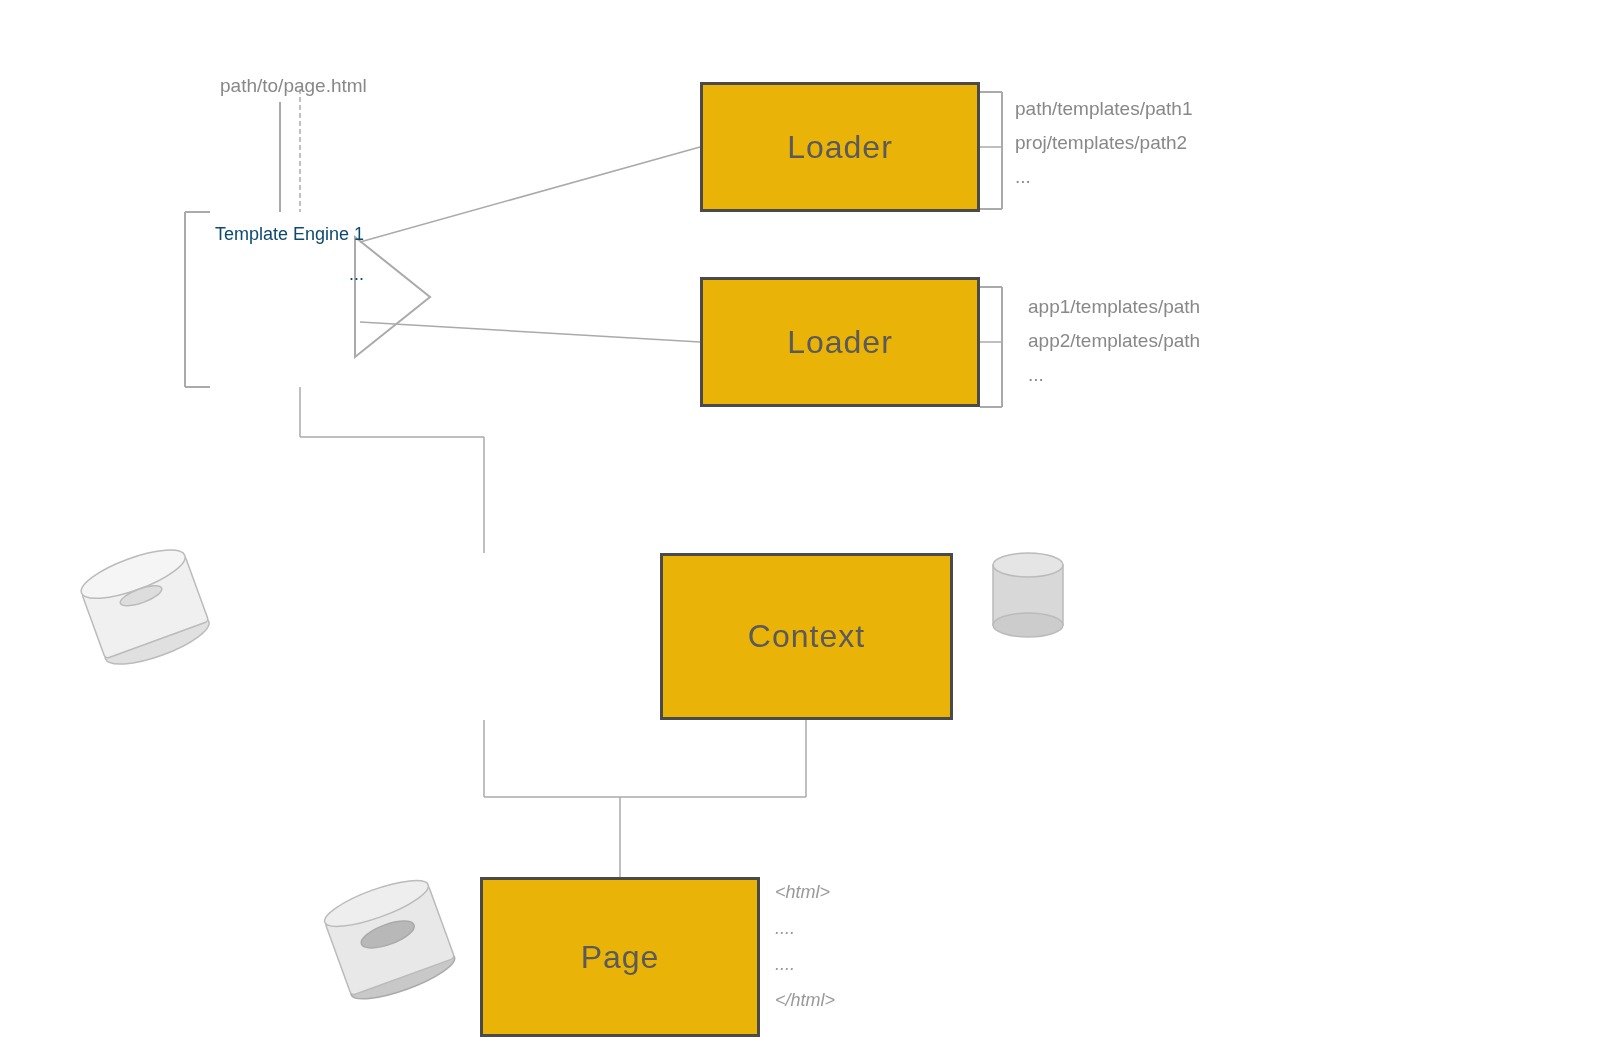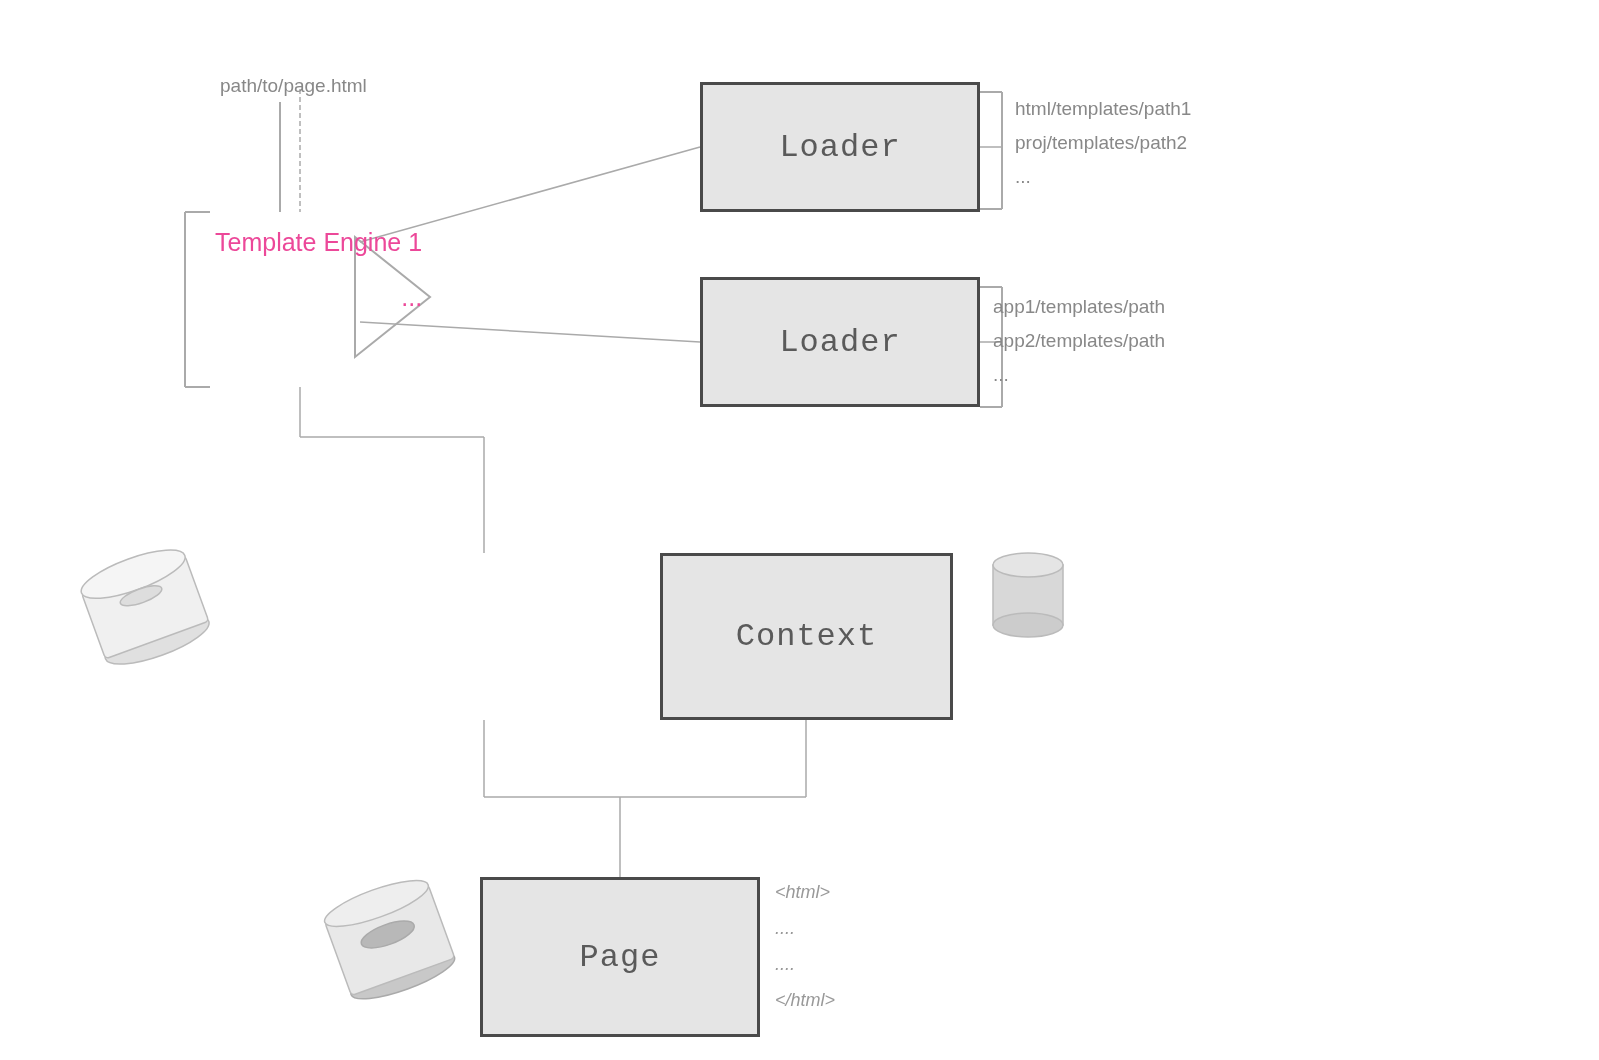--- a/index.html
+++ b/index.html
@@ -16,25 +16,24 @@
       position: relative;
       width: 1269px;
       height: 1060px;
       margin-top: 37px;
     }
 
     
     .box {
       position: absolute;
       border: 3px solid #4a4a4a;
-      background: #e5e5e5;
+      background: #eab308;
       display: flex;
       align-items: center;
       justify-content: center;
-      font-family: Liberation Mono, monospace;
     }
 
     .box-label {
       font-size: 32px;
       color: #5a5a5a;
       font-weight: 300;
       letter-spacing: 1px;
     }
 
     
@@ -151,40 +150,40 @@
     <line x1="484" y1="760" x2="806" y2="760" stroke="#aaa" stroke-width="1.5"></line>
 
     <line x1="620" y1="760" x2="620" y2="840" stroke="#aaa" stroke-width="1.5"></line>
 
   </svg>
 
   <div class="path-text" style="left: 220px; top: 32px;">
     <span>path/to/page.html</span>
   </div>
 
-  <div style="position:absolute; left:215px; top:178px; font-size:25px; color:#ec4899; font-weight:300; line-height:2.2;text-align:right;">
+  <div style="position:absolute; left:215px; top:178px; font-size:18px; color:#0c4a6e; font-weight:300; line-height:2.2;text-align:right;">
     <div>Template Engine 1</div>
     <div>...</div>
   </div>
 
   <div class="box" id="loader1">
     <span class="box-label">Loader</span>
   </div>
 
   <div class="box" id="loader2">
     <span class="box-label">Loader</span>
   </div>
 
   <div class="path-text" style="left:1015px; top:55px;">
-    <div>html/templates/path1</div>
+    <div>path/templates/path1</div>
     <div>proj/templates/path2</div>
     <div>...</div>
   </div>
 
-  <div class="path-text" style="left:993px; top:253px;">
+  <div class="path-text" style="left:1028px; top:253px;">
     <div>app1/templates/path</div>
     <div>app2/templates/path</div>
     <div>...</div>
   </div>
 
   <div style="position:absolute; left:55px; top:476px;">
     <svg width="170" height="160" viewBox="0 0 170 160">
 
       <g transform="rotate(-20, 85, 80)">
 

